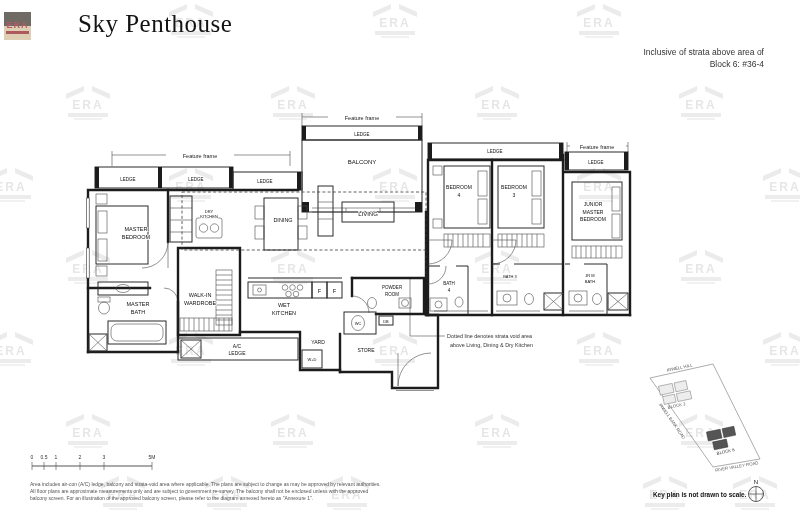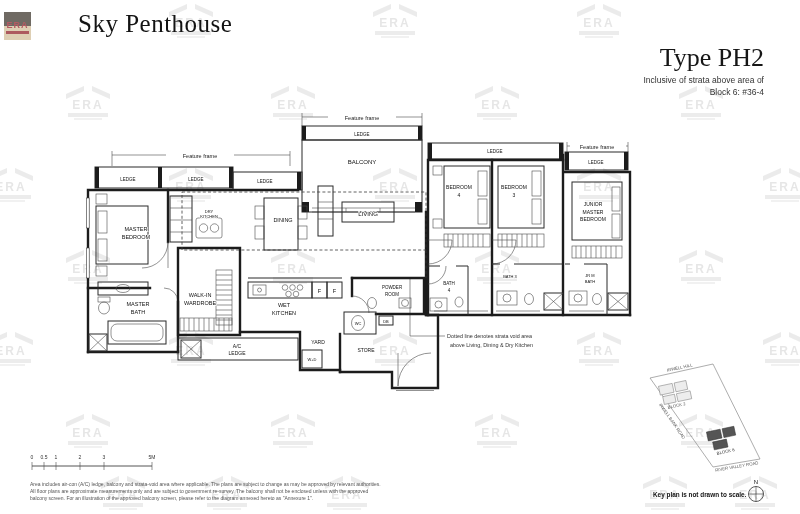--- a/index.html
+++ b/index.html
@@ -234,21 +234,20 @@
       <div class="sub"></div>
     </div>
 
   <div class="corner-logo">
     <div class="era">ERA</div>
     <div class="rbar"></div>
   </div>
   <div class="title">Sky Penthouse</div>
 
   <div class="type-block">
-    <div class="type-title">Type PH2</div>
     <div class="incl">Inclusive of strata above area of</div>
     <div class="block-no">Block 6: #36-4</div>
   </div>
 
   <svg class="plan" viewBox="0 0 800 514">
 
     <g>
       <rect class="sw1" x="95" y="167" width="138" height="21"></rect>
       <rect class="fdk" x="95" y="167" width="4" height="21"></rect>
       <rect class="fdk" x="158" y="167" width="4" height="21"></rect>

